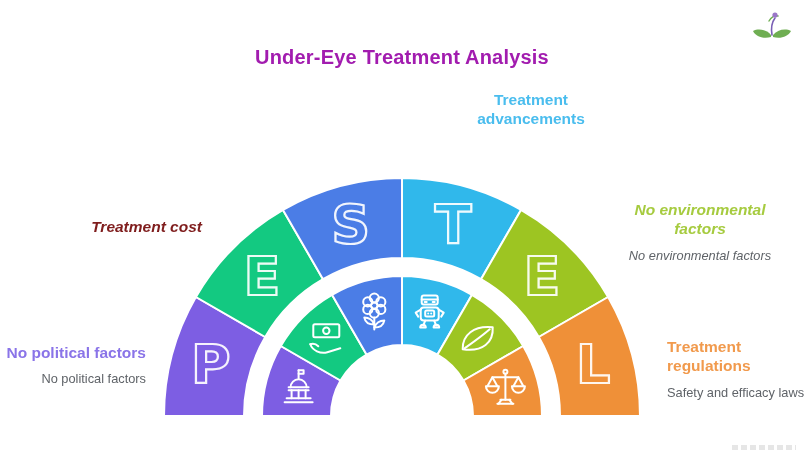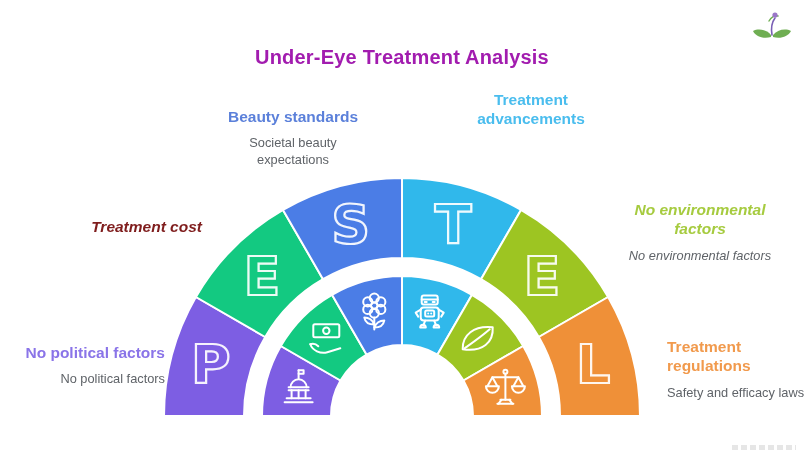--- a/index.html
+++ b/index.html
@@ -11,21 +11,21 @@
   .stage{position:absolute;inset:0;}
   .page-title{
     position:absolute;left:0;right:0;top:46px;
     text-align:center;font-size:20px;font-weight:bold;color:#a21caf;
     letter-spacing:.2px;
   }
   #wheel-svg{position:absolute;left:0;top:0;}
   .cat{position:absolute;line-height:1.25;}
   .cat-heading{font-size:15.5px;font-weight:bold;}
   .cat-desc{font-size:12.8px;color:#5f6368;margin-top:9px;line-height:1.3;}
-  .political{left:0;top:343px;width:146px;text-align:right;padding-left:19px;}
+  .political{left:0;top:343px;width:146px;text-align:right;}
   .economic{left:0;top:217px;width:202px;text-align:right;}
   .social{left:213px;top:107px;width:160px;text-align:center;}
   .technological{left:435px;top:90px;width:160px;text-align:center;margin-left:16px;}
   .environmental{left:610px;top:200px;width:180px;text-align:center;font-style:italic;}
   .legal{left:667px;top:337px;width:142px;text-align:left;}
   .brand-logo{position:absolute;right:10px;top:6px;width:44px;height:40px;}
   .watermark{
     position:absolute;right:8px;bottom:0;width:64px;height:5px;opacity:.5;
     background:repeating-linear-gradient(90deg,#cdcdcd 0 6px,transparent 6px 9px);
   }
@@ -125,24 +125,20 @@
 
   <div class="cat political">
     <div class="cat-heading" style="color: rgb(138, 116, 232);">No political factors</div>
     <div class="cat-desc">No political factors</div>
   </div>
 
   <div class="cat economic">
     <div class="cat-heading" style="color: #7f1d1d; font-style: italic;">Treatment cost</div>
   </div>
 
-  <div class="cat social">
-    <div class="cat-heading" style="color: rgb(91, 128, 218);">Beauty standards</div>
-    <div class="cat-desc">Societal beauty expectations</div>
-  </div>
 
   <div class="cat technological">
     <div class="cat-heading" style="color: rgb(74, 189, 238);">Treatment advancements</div>
   </div>
 
   <div class="cat environmental">
     <div class="cat-heading" style="color: rgb(166, 203, 63);">No environmental factors</div>
     <div class="cat-desc">No environmental factors</div>
   </div>
 

